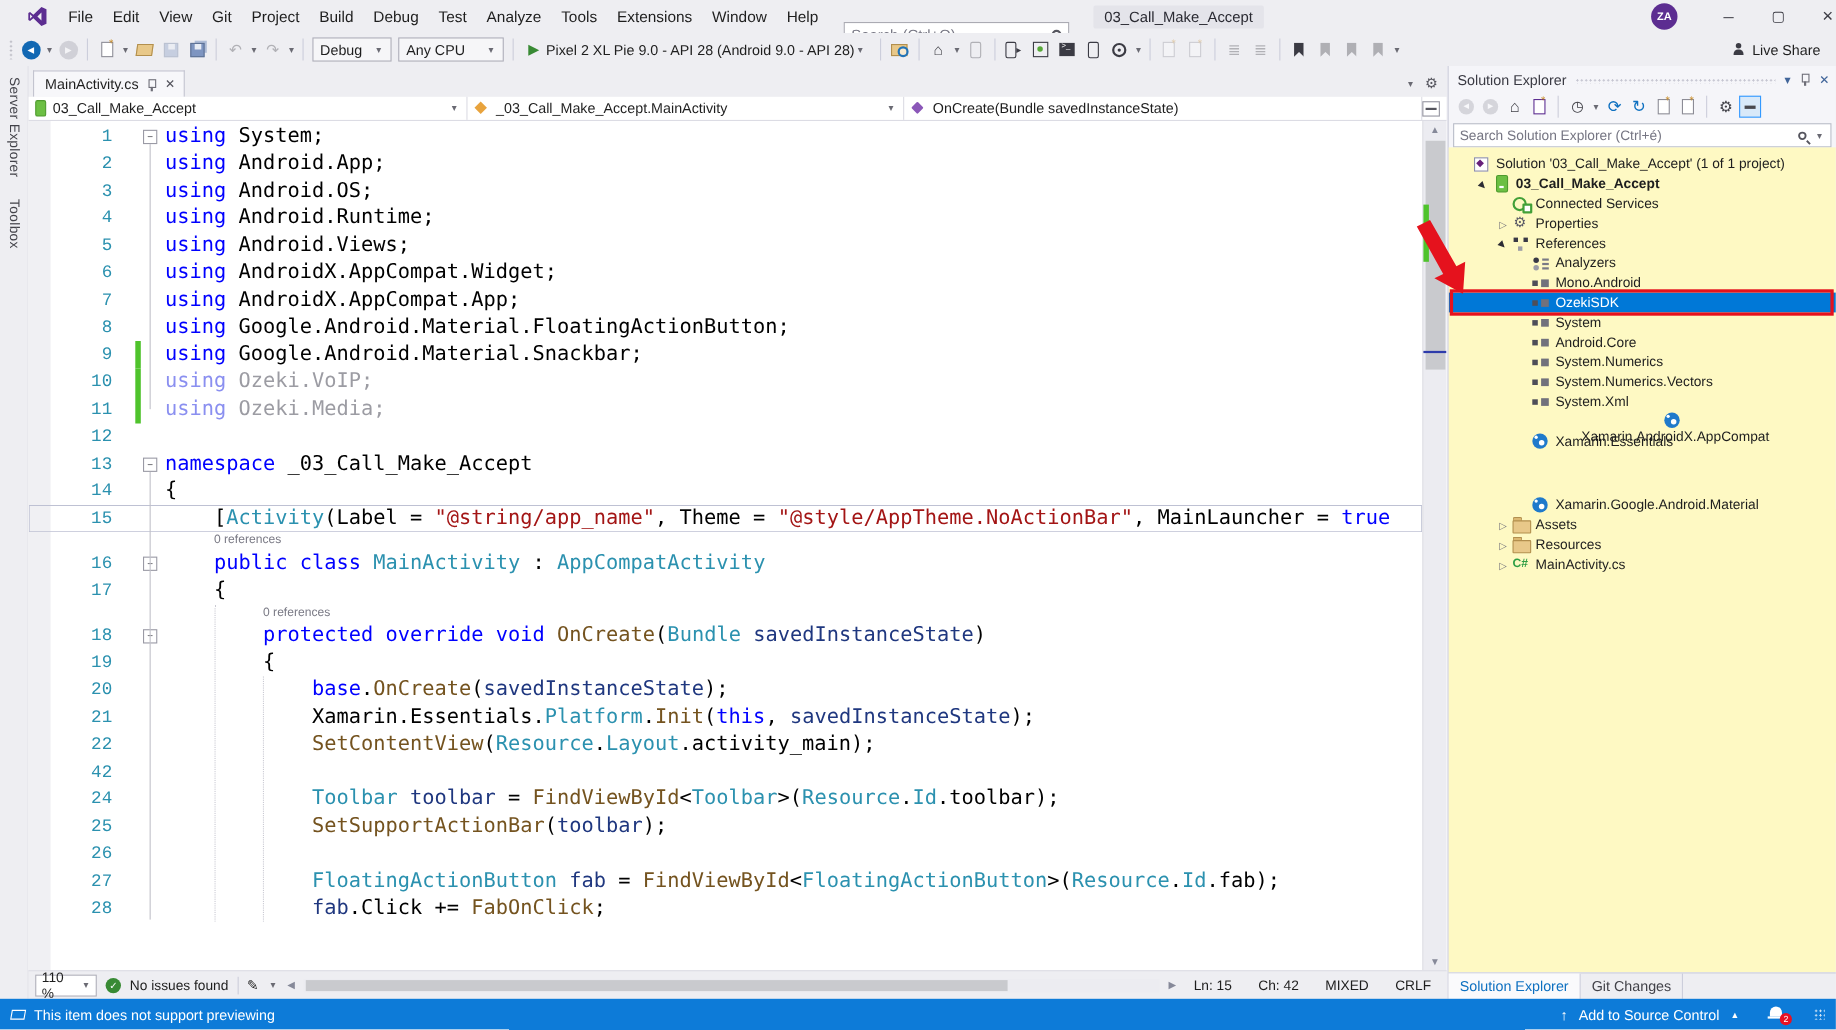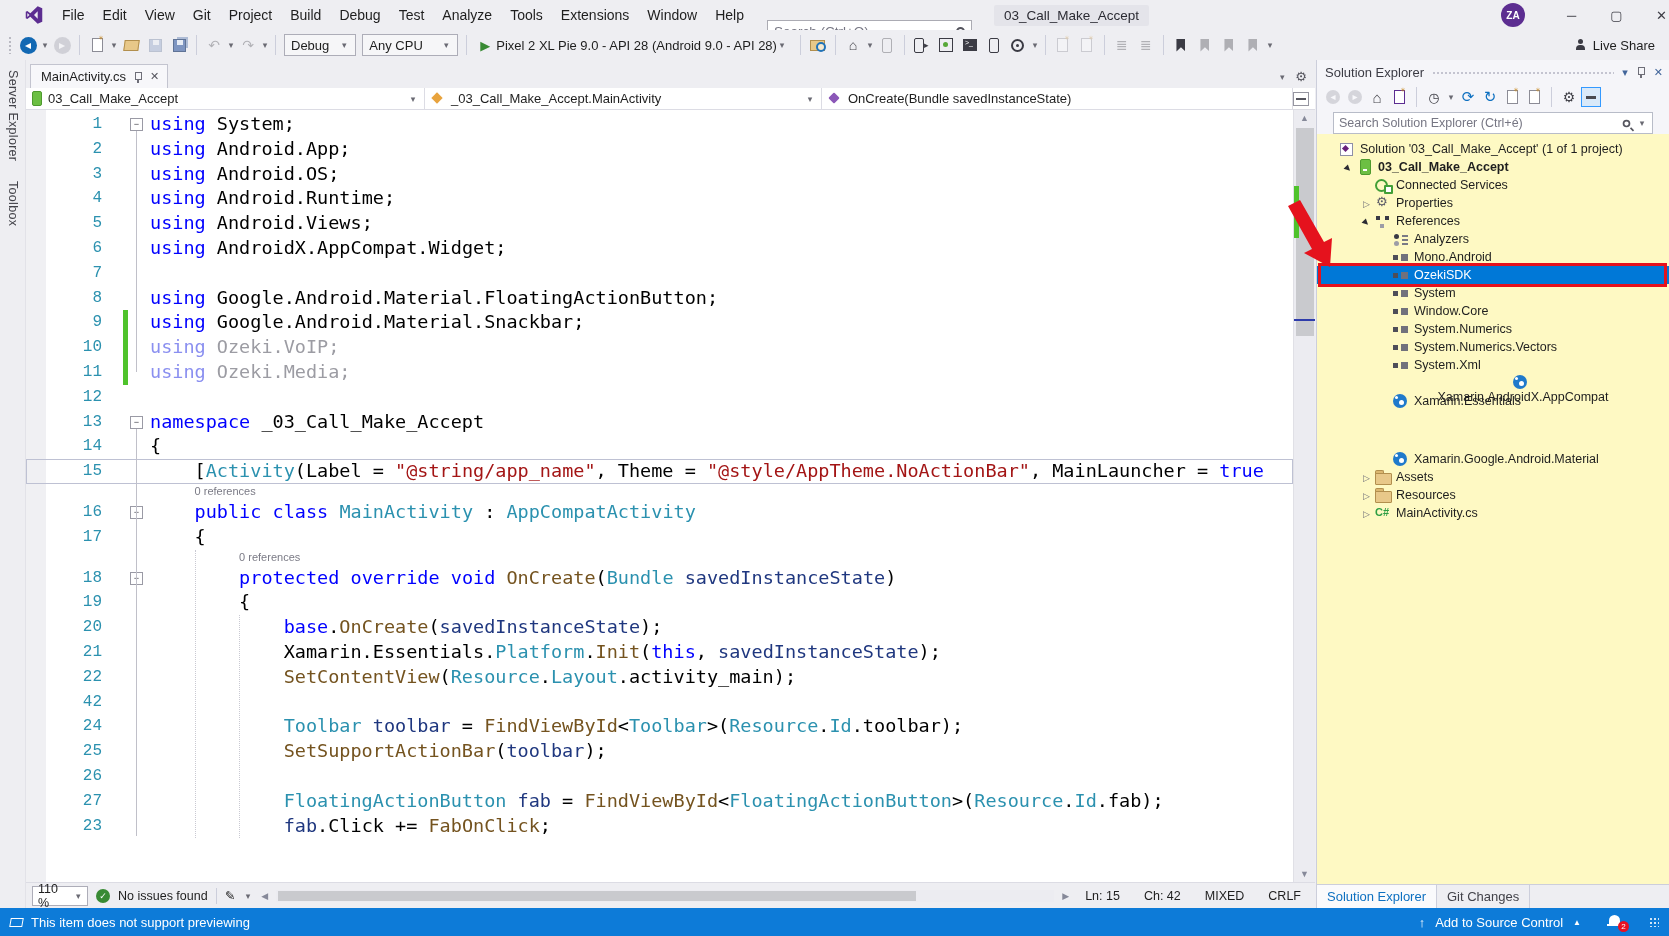--- a/index.html
+++ b/index.html
@@ -115,21 +115,21 @@
   
   .sepanel { position:absolute; left:1316px; top:60px; width:353px; height:848px; background:#f5f5f9; border-left:1px solid #cccedb; }
   .se-title { height:24px; display:flex; align-items:center; padding:0 6px 0 8px; gap:8px; font-size:13px; color:#3b3b44; }
   .se-grip { flex:1; height:5px; background-image:radial-gradient(#c4c4d0 1px, transparent 1px); background-size:4px 4px; margin-top:3px; }
   .se-title .hicon { color:#41659a; font-size:11px; }
   .se-toolbar { height:26px; display:flex; align-items:center; padding:0 6px; gap:2px; }
   .se-tb-i { width:20px; height:20px; display:flex; align-items:center; justify-content:center; font-size:13px; color:#424249; }
   .blue { color:#0e70c0; }
   .se-preview { width:20px; height:20px; border:1px solid #3399ff; background:#d9e9f9; display:flex; align-items:center; justify-content:center; }
   .se-preview::after { content:''; width:10px; height:3px; background:#49494f; }
-  .se-search { margin:2px 16px; height:22px; background:#fff; border:1px solid #b8bcc8; display:flex; align-items:center; padding:0 5px; gap:6px; }
+  .se-search { margin:2px 4px; height:22px; background:#fff; border:1px solid #b8bcc8; display:flex; align-items:center; padding:0 5px; gap:6px; }
   .se-search-ph { flex:1; color:#767683; font-size:12.5px; white-space:nowrap; overflow:hidden; }
   .se-tree { position:absolute; left:0; top:74px; right:0; bottom:24px; background:#fef9c3; overflow:hidden; padding-top:6px; }
   .trow { height:18px; display:flex; align-items:center; font-size:12.5px; color:#1e1e1e; white-space:nowrap; }
   .trow.sel { background:#0078d7; color:#fff; }
   .trow.bold { font-weight:bold; }
   .exp { width:15px; flex:none; text-align:center; }
   .exp-closed { font-size:9px; color:#6f6f78; }
   .exp-open { display:inline-block; transform:rotate(45deg); font-size:8px; color:#2b2b33; }
   .tico { display:inline-block; width:18px; height:16px; position:relative; flex:none; margin-right:4px; }
   .ic-solution::before { content:''; position:absolute; left:2px; top:2px; width:11px; height:11px; border:1px solid #8e8fa6; background:#fff; }
@@ -358,21 +358,21 @@
 
     <div class="code-wrap">
       <div class="gutter-bg"></div>
       <div class="code-area" id="code-area" style="height: 726.4px;">
           <div class="cl-row"><span class="cl-num">1</span><span class="cl-fold">−</span><span class="cl-text"><span class="tok-k">using</span><span class="tok-p"> System;</span></span></div>
           <div class="cl-row"><span class="cl-num">2</span><span class="cl-text"><span class="tok-k">using</span><span class="tok-p"> Android.App;</span></span></div>
           <div class="cl-row"><span class="cl-num">3</span><span class="cl-text"><span class="tok-k">using</span><span class="tok-p"> Android.OS;</span></span></div>
           <div class="cl-row"><span class="cl-num">4</span><span class="cl-text"><span class="tok-k">using</span><span class="tok-p"> Android.Runtime;</span></span></div>
           <div class="cl-row"><span class="cl-num">5</span><span class="cl-text"><span class="tok-k">using</span><span class="tok-p"> Android.Views;</span></span></div>
           <div class="cl-row"><span class="cl-num">6</span><span class="cl-text"><span class="tok-k">using</span><span class="tok-p"> AndroidX.AppCompat.Widget;</span></span></div>
-          <div class="cl-row"><span class="cl-num">7</span></div>
+          <div class="cl-row"><span class="cl-num">7</span><span class="cl-text"><span class="tok-k">using</span><span class="tok-p"> AndroidX.AppCompat.App;</span></span></div>
           <div class="cl-row"><span class="cl-num">8</span><span class="cl-text"><span class="tok-k">using</span><span class="tok-p"> Google.Android.Material.FloatingActionButton;</span></span></div>
           <div class="cl-row"><span class="cl-num">9</span><span class="cl-chg"></span><span class="cl-text"><span class="tok-k">using</span><span class="tok-p"> Google.Android.Material.Snackbar;</span></span></div>
           <div class="cl-row"><span class="cl-num">10</span><span class="cl-chg"></span><span class="cl-text"><span class="tok-uk">using</span><span class="tok-up"> Ozeki.VoIP;</span></span></div>
           <div class="cl-row"><span class="cl-num">11</span><span class="cl-chg"></span><span class="cl-text"><span class="tok-uk">using</span><span class="tok-up"> Ozeki.Media;</span></span></div>
           <div class="cl-row"><span class="cl-num">12</span><span class="cl-text"></span></div>
           <div class="cl-row"><span class="cl-num">13</span><span class="cl-fold">−</span><span class="cl-text"><span class="tok-k">namespace</span><span class="tok-p"> _03_Call_Make_Accept</span></span></div>
           <div class="cl-row"><span class="cl-num">14</span><span class="cl-text"><span class="tok-p">{</span></span></div>
           <div class="cl-row cur-line"><span class="cl-num">15</span><span class="cl-text"><span class="tok-p">    [</span><span class="tok-t">Activity</span><span class="tok-p">(Label = </span><span class="tok-s">"@string/app_name"</span><span class="tok-p">, Theme = </span><span class="tok-s">"@style/AppTheme.NoActionBar"</span><span class="tok-p">, MainLauncher = </span><span class="tok-k">true</span></span></div>
           <div class="cl-lens" style="padding-left: 168.56px;">0 references</div>
           <div class="cl-row"><span class="cl-num">16</span><span class="cl-fold">−</span><span class="cl-text"><span class="tok-p">    </span><span class="tok-k">public</span><span class="tok-p"> </span><span class="tok-k">class</span><span class="tok-p"> </span><span class="tok-t">MainActivity</span><span class="tok-p"> : </span><span class="tok-t">AppCompatActivity</span></span></div>
@@ -381,21 +381,21 @@
           <div class="cl-row"><span class="cl-num">18</span><span class="cl-fold">−</span><span class="cl-text"><span class="tok-p">        </span><span class="tok-k">protected</span><span class="tok-p"> </span><span class="tok-k">override</span><span class="tok-p"> </span><span class="tok-k">void</span><span class="tok-p"> </span><span class="tok-m">OnCreate</span><span class="tok-p">(</span><span class="tok-t">Bundle</span><span class="tok-p"> </span><span class="tok-v">savedInstanceState</span><span class="tok-p">)</span></span></div>
           <div class="cl-row"><span class="cl-num">19</span><span class="cl-text"><span class="tok-p">        {</span></span></div>
           <div class="cl-row"><span class="cl-num">20</span><span class="cl-text"><span class="tok-p">            </span><span class="tok-k">base</span><span class="tok-p">.</span><span class="tok-m">OnCreate</span><span class="tok-p">(</span><span class="tok-v">savedInstanceState</span><span class="tok-p">);</span></span></div>
           <div class="cl-row"><span class="cl-num">21</span><span class="cl-text"><span class="tok-p">            Xamarin.Essentials.</span><span class="tok-t">Platform</span><span class="tok-p">.</span><span class="tok-m">Init</span><span class="tok-p">(</span><span class="tok-k">this</span><span class="tok-p">, </span><span class="tok-v">savedInstanceState</span><span class="tok-p">);</span></span></div>
           <div class="cl-row"><span class="cl-num">22</span><span class="cl-text"><span class="tok-p">            </span><span class="tok-m">SetContentView</span><span class="tok-p">(</span><span class="tok-t">Resource</span><span class="tok-p">.</span><span class="tok-t">Layout</span><span class="tok-p">.activity_main);</span></span></div>
           <div class="cl-row"><span class="cl-num">42</span><span class="cl-text"></span></div>
           <div class="cl-row"><span class="cl-num">24</span><span class="cl-text"><span class="tok-p">            </span><span class="tok-t">Toolbar</span><span class="tok-p"> </span><span class="tok-v">toolbar</span><span class="tok-p"> = </span><span class="tok-m">FindViewById</span><span class="tok-p">&lt;</span><span class="tok-t">Toolbar</span><span class="tok-p">&gt;(</span><span class="tok-t">Resource</span><span class="tok-p">.</span><span class="tok-t">Id</span><span class="tok-p">.toolbar);</span></span></div>
           <div class="cl-row"><span class="cl-num">25</span><span class="cl-text"><span class="tok-p">            </span><span class="tok-m">SetSupportActionBar</span><span class="tok-p">(</span><span class="tok-v">toolbar</span><span class="tok-p">);</span></span></div>
           <div class="cl-row"><span class="cl-num">26</span><span class="cl-text"></span></div>
           <div class="cl-row"><span class="cl-num">27</span><span class="cl-text"><span class="tok-p">            </span><span class="tok-t">FloatingActionButton</span><span class="tok-p"> </span><span class="tok-v">fab</span><span class="tok-p"> = </span><span class="tok-m">FindViewById</span><span class="tok-p">&lt;</span><span class="tok-t">FloatingActionButton</span><span class="tok-p">&gt;(</span><span class="tok-t">Resource</span><span class="tok-p">.</span><span class="tok-t">Id</span><span class="tok-p">.fab);</span></span></div>
-          <div class="cl-row"><span class="cl-num">23</span><span class="cl-text"><span class="tok-p">            </span><span class="tok-v">fab</span><span class="tok-p">.Click += </span><span class="tok-m">FabOnClick</span><span class="tok-p">;</span></span></div>
+          <div class="cl-row"><span class="cl-num">28</span><span class="cl-text"><span class="tok-p">            </span><span class="tok-v">fab</span><span class="tok-p">.Click += </span><span class="tok-m">FabOnClick</span><span class="tok-p">;</span></span></div>
           <div class="fold-line" style="left: 110px; top: 19px; height: 241px;"></div>
           <div class="fold-line" style="left: 110px; top: 316.6px; height: 407.8px;"></div>
           <div class="indent-guide" style="left: 168.56px; top: 437.6px; height: 288.8px;"></div>
           <div class="indent-guide" style="left: 213.12px; top: 503.2px; height: 223.2px;"></div>
         </div>
       <div class="vscroll">
         <div class="vs-arrow" style="top:3px"><span>▲</span></div>
         <div class="vs-thumb"></div>
         <div class="vs-green"></div>
         <div class="vs-caret"></div>
@@ -517,21 +517,21 @@
           <span class="tlabel">OzekiSDK</span>
         </div>
         <div class="trow" style="padding-left: 60px;">
           <span class="exp"></span>
           <span class="tico ic-assembly"></span>
           <span class="tlabel">System</span>
         </div>
         <div class="trow" style="padding-left: 60px;">
           <span class="exp"></span>
           <span class="tico ic-assembly"></span>
-          <span class="tlabel">Window.Core</span>
+          <span class="tlabel">Android.Core</span>
         </div>
         <div class="trow" style="padding-left: 60px;">
           <span class="exp"></span>
           <span class="tico ic-assembly"></span>
           <span class="tlabel">System.Numerics</span>
         </div>
         <div class="trow" style="padding-left: 60px;">
           <span class="exp"></span>
           <span class="tico ic-assembly"></span>
           <span class="tlabel">System.Numerics.Vectors</span>

